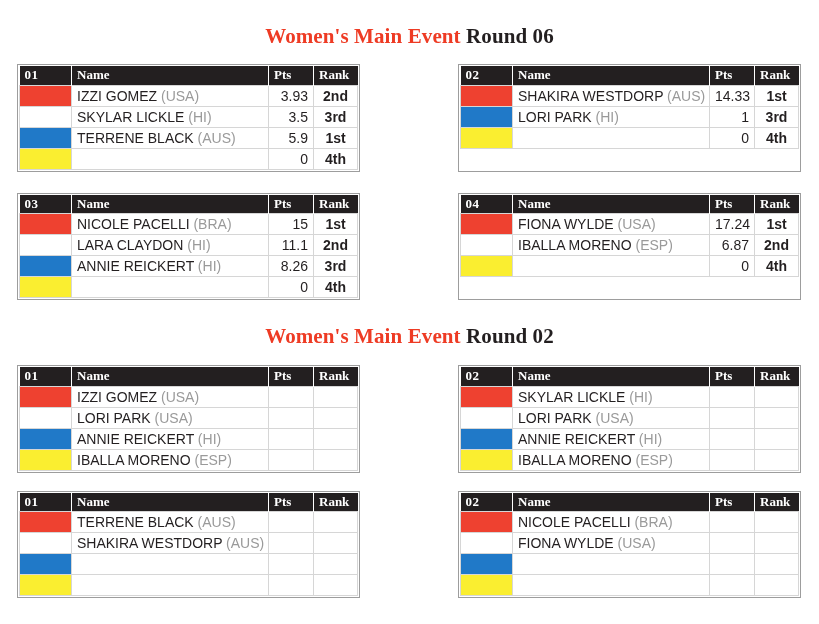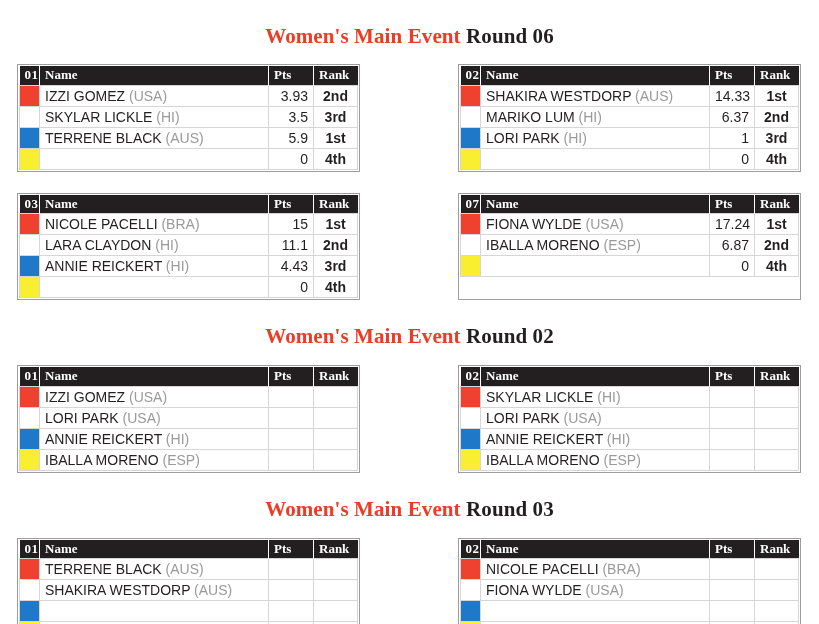--- a/index.html
+++ b/index.html
@@ -75,21 +75,21 @@
     font-size: 13px;
     height: 19px;
     padding: 0 5px;
     border-right: 1px solid #ffffff;
     text-align: left;
     white-space: nowrap;
     overflow: hidden;
   }
   table.heat thead th:last-child { border-right: none; }
 
-  th.col-no   { width: 20px; text-align: center; padding: 0; letter-spacing: 0.5px; }
+  th.col-no   { width: 52px; text-align: center; padding: 0; letter-spacing: 0.5px; }
   th.col-name { width: auto; }
   th.col-pts  { width: 45px; margin-left: 21px; }
   th.col-rank { width: 44px; }
 
   table.heat tbody td {
     height: 21px;
     padding: 0 5px;
     border: 1px solid #d6d6d6;
     font-family: "Liberation Sans", sans-serif;
     font-size: 14px;
@@ -173,26 +173,20 @@
             </tr>
           </thead>
           <tbody>
             <tr>
               <td class="swatch c-red"></td>
               <td class="name"><span class="athlete">SHAKIRA WESTDORP</span> <span class="country">(AUS)</span></td>
               <td class="pts">14.33</td>
               <td class="rank">1st</td>
             </tr>
             <tr>
-              <td class="swatch c-white"></td>
-              <td class="name"><span class="athlete">MARIKO LUM</span> <span class="country">(HI)</span></td>
-              <td class="pts">6.37</td>
-              <td class="rank">2nd</td>
-            </tr>
-            <tr>
               <td class="swatch c-blue"></td>
               <td class="name"><span class="athlete">LORI PARK</span> <span class="country">(HI)</span></td>
               <td class="pts">1</td>
               <td class="rank">3rd</td>
             </tr>
             <tr>
               <td class="swatch c-yellow"></td>
               <td class="name"></td>
               <td class="pts">0</td>
               <td class="rank">4th</td>
@@ -219,37 +213,37 @@
             </tr>
             <tr>
               <td class="swatch c-white"></td>
               <td class="name"><span class="athlete">LARA CLAYDON</span> <span class="country">(HI)</span></td>
               <td class="pts">11.1</td>
               <td class="rank">2nd</td>
             </tr>
             <tr>
               <td class="swatch c-blue"></td>
               <td class="name"><span class="athlete">ANNIE REICKERT</span> <span class="country">(HI)</span></td>
-              <td class="pts">4.43</td>
+              <td class="pts">8.26</td>
               <td class="rank">3rd</td>
             </tr>
             <tr>
               <td class="swatch c-yellow"></td>
               <td class="name"></td>
               <td class="pts">0</td>
               <td class="rank">4th</td>
             </tr>
           </tbody>
         </table>
       </div>
       <div class="heat-table-wrap">
         <table class="heat">
           <thead>
             <tr>
-              <th class="col-no">07</th>
+              <th class="col-no">04</th>
               <th class="col-name">Name</th>
               <th class="col-pts">Pts</th>
               <th class="col-rank">Rank</th>
             </tr>
           </thead>
           <tbody>
             <tr>
               <td class="swatch c-red"></td>
               <td class="name"><span class="athlete">FIONA WYLDE</span> <span class="country">(USA)</span></td>
               <td class="pts">17.24</td>
@@ -347,23 +341,20 @@
               <td class="swatch c-yellow"></td>
               <td class="name"><span class="athlete">IBALLA MORENO</span> <span class="country">(ESP)</span></td>
               <td class="pts"></td>
               <td class="rank"></td>
             </tr>
           </tbody>
         </table>
       </div>
     </div>
 
-  <div class="round-title title-r3">
-    <span class="event-name">Women's Main Event </span><span class="round-name">Round 03</span>
-  </div>
   <div class="heat-grid grid-r3">
       <div class="heat-table-wrap">
         <table class="heat">
           <thead>
             <tr>
               <th class="col-no">01</th>
               <th class="col-name">Name</th>
               <th class="col-pts">Pts</th>
               <th class="col-rank">Rank</th>
             </tr>

